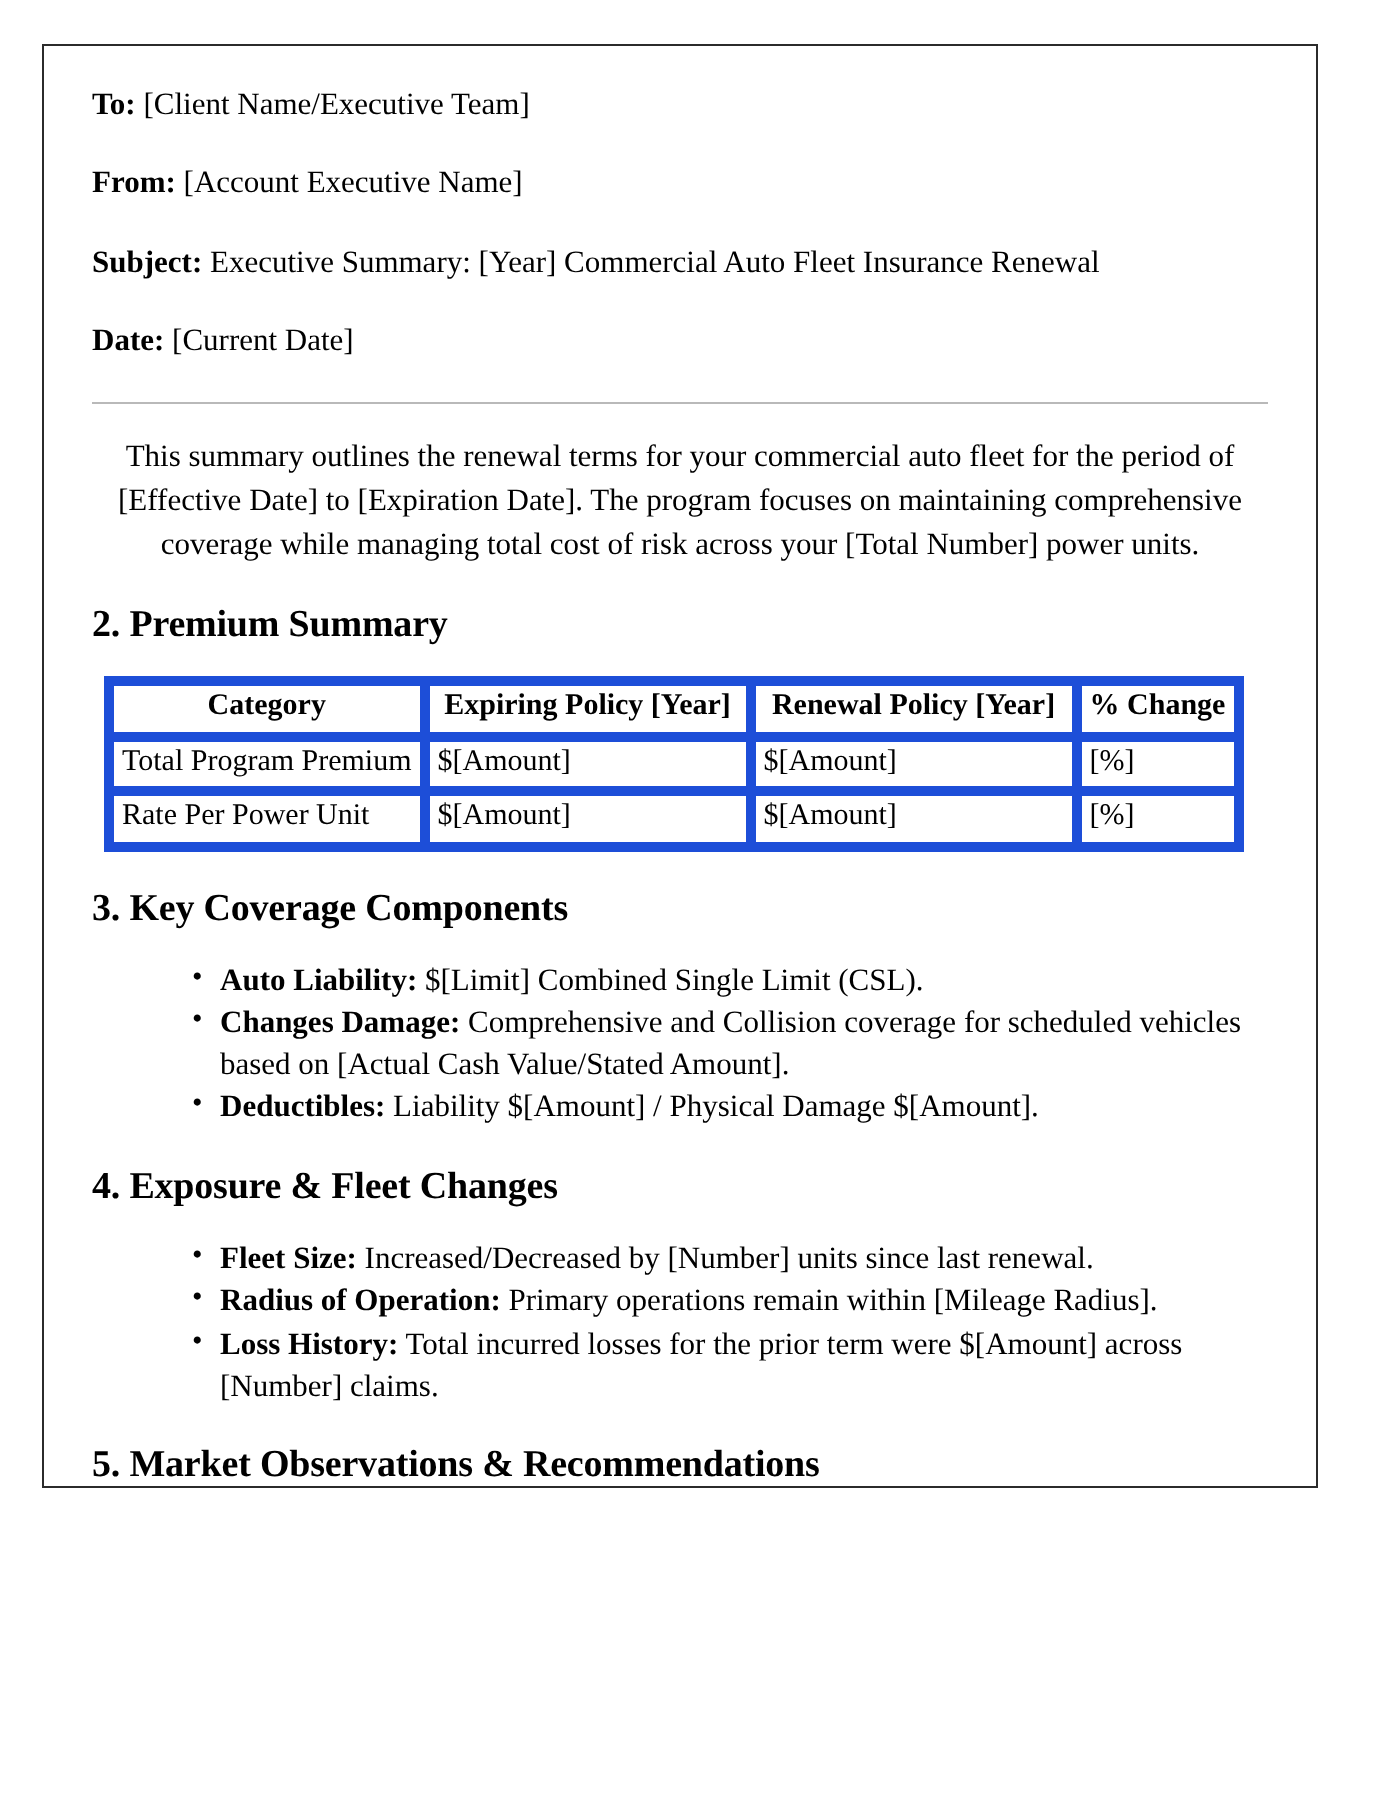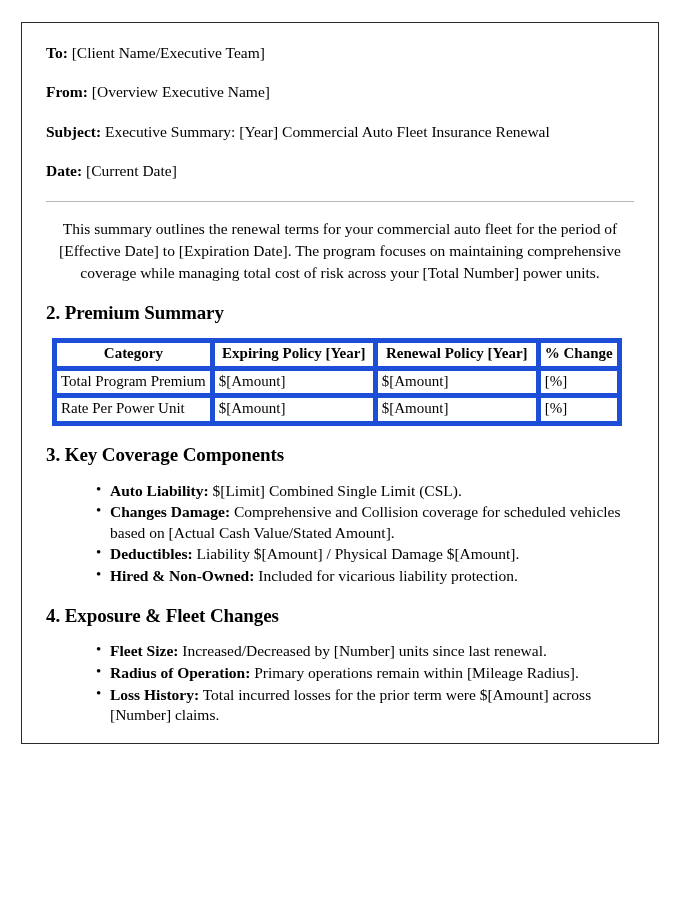--- a/index.html
+++ b/index.html
@@ -128,21 +128,21 @@
 <div class="page">
   <div class="page-inner">
 
     <p class="memo-line">
       <span class="lbl">To:</span>
       <span>[Client Name/Executive Team]</span>
     </p>
 
     <p class="memo-line">
       <span class="lbl">From:</span>
-      <span>[Overview Executive Name]</span>
+      <span>[Account Executive Name]</span>
     </p>
 
     <p class="memo-line">
       <span class="lbl">Subject:</span>
       <span>Executive Summary: [Year] Commercial Auto Fleet Insurance Renewal</span>
     </p>
 
     <p class="memo-line">
       <span class="lbl">Date:</span>
       <span>[Current Date]</span>
@@ -183,23 +183,20 @@
     <ul class="bullets">
       <li>
         <span class="blead">Auto Liability:</span><span> $[Limit] Combined Single Limit (CSL).</span>
       </li>
       <li>
         <span class="blead">Changes Damage:</span><span> Comprehensive and Collision coverage for scheduled vehicles based on [Actual Cash Value/Stated Amount].</span>
       </li>
       <li>
         <span class="blead">Deductibles:</span><span> Liability $[Amount] / Physical Damage $[Amount].</span>
       </li>
-      <li>
-        <span class="blead">Hired &amp; Non-Owned:</span><span> Included for vicarious liability protection.</span>
-      </li>
     </ul>
 
     <h2 class="section-heading">4. Exposure &amp; Fleet Changes</h2>
     <ul class="bullets">
       <li>
         <span class="blead">Fleet Size:</span><span> Increased/Decreased by [Number] units since last renewal.</span>
       </li>
       <li>
         <span class="blead">Radius of Operation:</span><span> Primary operations remain within [Mileage Radius].</span>
       </li>

